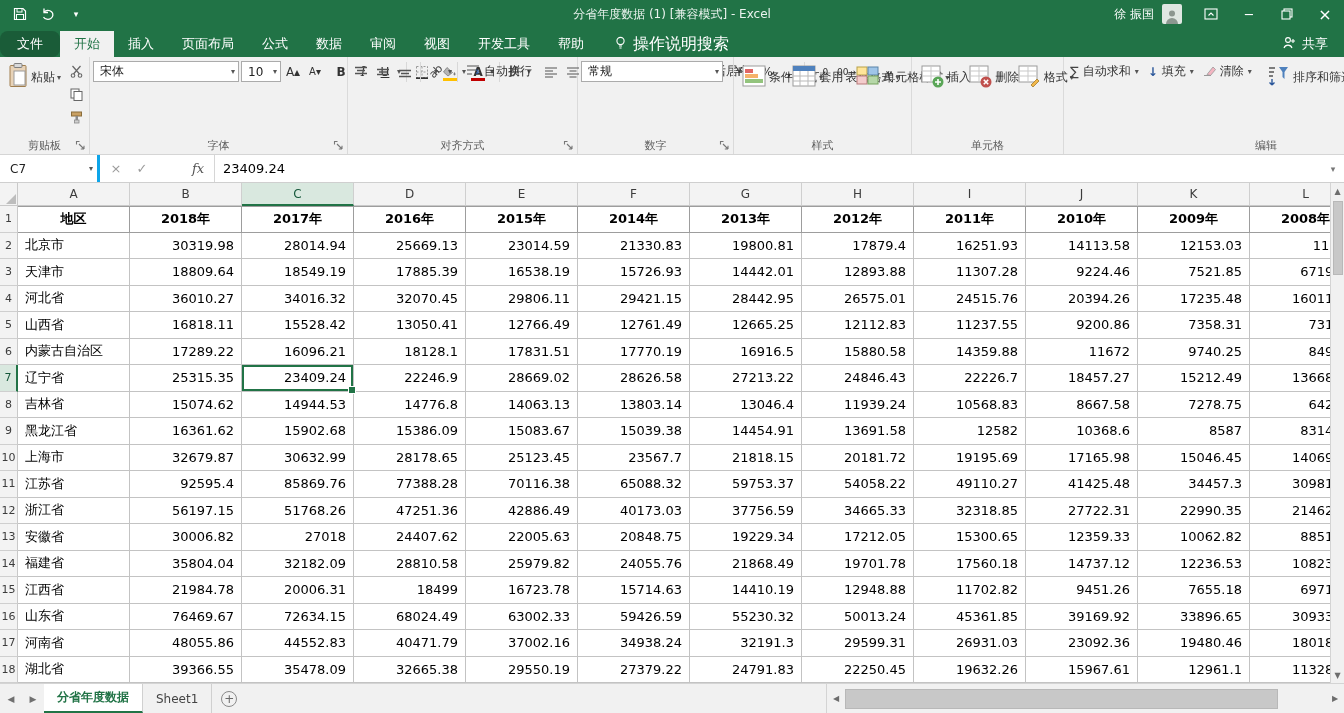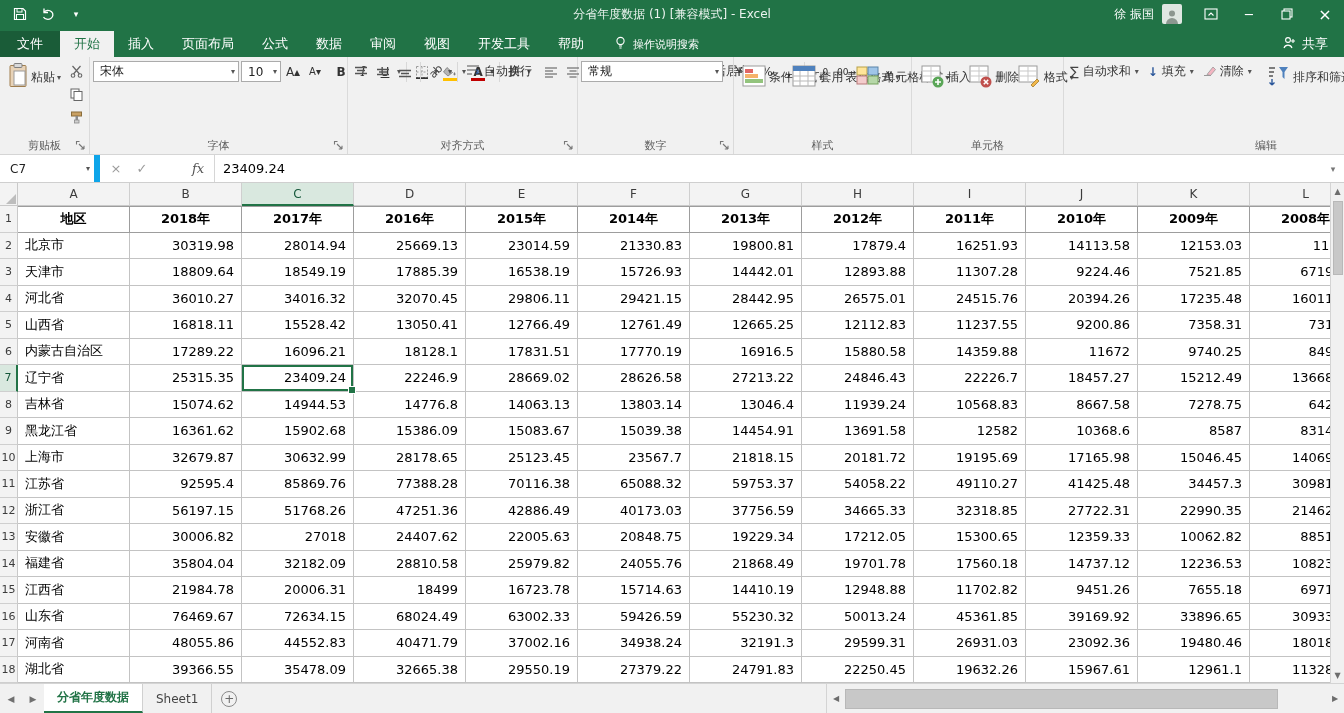--- a/index.html
+++ b/index.html
@@ -14,23 +14,23 @@
   .win-title{position:absolute;left:250px;right:250px;top:0;height:28px;line-height:28px;text-align:center;font-size:12px;color:#eaf3ee;white-space:nowrap;overflow:hidden;}
   .tb-right{margin-left:auto;display:flex;align-items:center;height:28px;z-index:2;}
   .tb-user{font-size:12px;color:#fff;padding:0 10px;display:flex;align-items:center;gap:8px;height:28px;}
   .avatar{width:20px;height:20px;background:#dfe7e2;border-radius:2px;display:flex;align-items:flex-end;justify-content:center;overflow:hidden;}
   .tb-btn{width:38px;height:28px;display:flex;align-items:center;justify-content:center;color:#fff;font-size:13px;}
   .tb-btn.close{font-size:16px;}
 
   
   .tabrow{height:29px;background:#217346;display:flex;align-items:flex-end;flex:none;}
   .rtab{height:26px;line-height:26px;padding:0 14px;font-size:13px;color:#fff;white-space:nowrap;}
-  .rtab.file{padding:0 17px;background:#1a5c38;}
+  .rtab.file{padding:0 17px;background:#1a5c38;border-radius:8px;}
   .rtab.active{background:#f1f1f1;color:#217346;}
-  .tellme{display:flex;align-items:center;gap:6px;height:26px;margin-left:16px;color:#fff;font-size:11px;white-space:nowrap;}
+  .tellme{display:flex;align-items:center;gap:6px;height:26px;margin-left:16px;color:#fff;font-size:16px;white-space:nowrap;}
   .share{margin-left:auto;display:flex;align-items:center;gap:6px;height:26px;padding-right:16px;color:#fff;font-size:13px;white-space:nowrap;}
 
   
   .ribbon{height:98px;background:#f1f1f1;border-bottom:1px solid #d5d5d5;display:flex;flex:none;}
   .rgroup{position:relative;border-right:1px solid #dadada;padding:4px 3px 16px 3px;display:flex;align-items:flex-start;flex:none;}
   .rgroup-label{position:absolute;bottom:1px;left:0;right:0;text-align:center;font-size:11px;color:#5d5d5d;pointer-events:none;}
   .launcher{position:absolute;bottom:3px;right:3px;width:11px;height:11px;display:flex;}
   .grows{display:flex;flex-direction:row;gap:6px;}
   .rrow{display:flex;align-items:center;gap:2px;}
   .bigbtn{display:flex;align-items:center;justify-content:flex-start;padding:2px 4px;font-size:12px;color:#333;gap:2px;min-width:44px;}
@@ -43,21 +43,21 @@
   .bar{position:relative;}
   .bar::after{content:"";position:absolute;left:3px;right:3px;bottom:1px;height:3px;}
   .bar-red::after{background:#c00000;}
   .bar-yellow::after{background:#ffc000;}
   .rot{display:inline-block;transform:rotate(-45deg);font-size:11px;color:#444;}
   .vdiv{width:1px;height:20px;background:#d8d8d8;margin:0 3px;}
   .stack{display:flex;flex-direction:column;gap:3px;margin-left:2px;}
 
   
   .formulabar{height:28px;background:#fff;border-bottom:1px solid #cfcfcf;display:flex;align-items:stretch;flex:none;}
-  .namebox{width:100px;border-right:6px solid #0ea5e9;display:flex;align-items:center;padding:0 4px 0 10px;font-size:12px;color:#222;}
+  .namebox{width:100px;border-right:3px solid #0ea5e9;display:flex;align-items:center;padding:0 4px 0 10px;font-size:12px;color:#222;}
   .namebox .sp{flex:1;}
   .fb-btns{display:flex;align-items:center;border-right:1px solid #d6d6d6;padding:0 4px;gap:2px;}
   .fb-btn{width:24px;height:24px;display:flex;align-items:center;justify-content:center;font-size:13px;color:#9b9b9b;}
   .fb-fx{color:#555;font-style:italic;font-family:"DejaVu Serif","Liberation Serif",serif;font-size:13px;margin-left:30px;}
   .fb-input{flex:1;display:flex;align-items:center;padding-left:8px;font-size:13px;color:#000;}
   .fb-expand{width:22px;display:flex;align-items:center;justify-content:center;color:#777;font-size:9px;}
 
   
   .gridarea{flex:1;display:flex;overflow:hidden;background:#fff;}
   .sheet{width:1330px;overflow:hidden;flex:none;}

